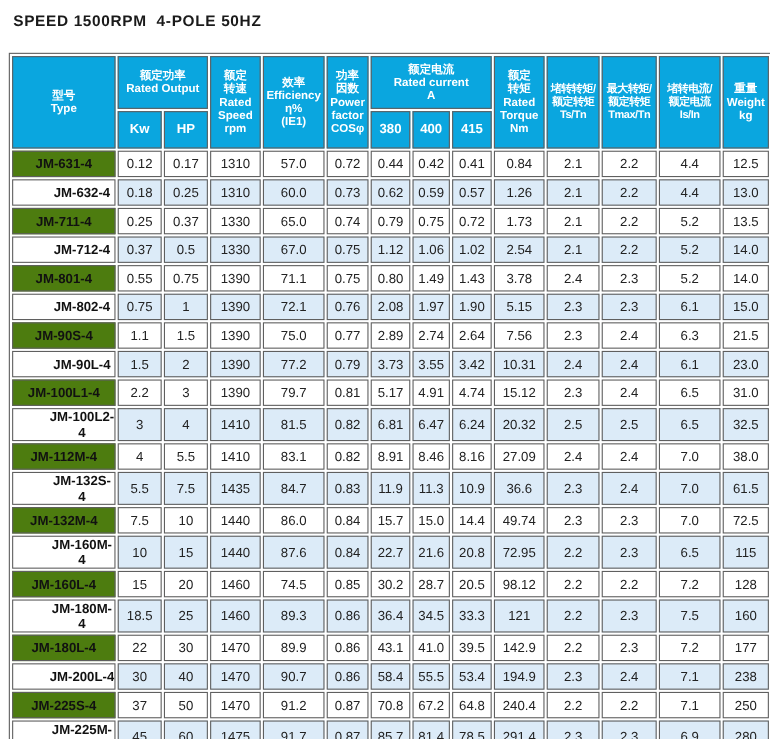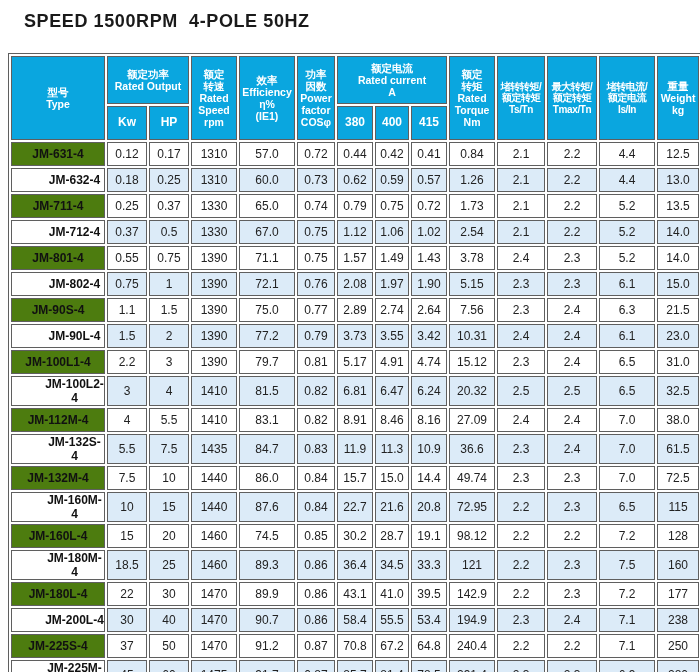--- a/index.html
+++ b/index.html
@@ -2,22 +2,22 @@
 <html><head>
 <meta charset="utf-8">
 <style>
   html,body { margin:0; padding:0; background:#fff; }
   .page {
     position:relative; width:700px; height:672px; overflow:hidden;
     background:#ffffff; box-sizing:border-box; padding:8px 0 0 8px;
     font-family:"Liberation Sans", sans-serif;
   }
   .title {
-    font-size:18px; font-weight:bold; color:#1a1a1a;
-    letter-spacing:0.6px; margin:3px 0 21px 16px; white-space:pre;
+    font-size:14px; font-weight:bold; color:#1a1a1a;
+    letter-spacing:0.6px; margin:3px 0 21px 4px; white-space:pre;
   }
   table.spec {
     border-collapse:separate; border-spacing:2px;
     table-layout:fixed; width:688px;
     background:#ffffff; border:1px solid #5f5f5f;
   }
   th {
     background:#0aa6df; color:#ffffff; font-weight:bold;
     font-size:10.5px; line-height:1.15; white-space:pre-line;
     vertical-align:middle;
@@ -173,21 +173,21 @@
     <td>5.2</td>
     <td>14.0</td>
   </tr>
         <tr>
     <td class="type-cell">JM-801-4</td>
     <td>0.55</td>
     <td>0.75</td>
     <td>1390</td>
     <td>71.1</td>
     <td>0.75</td>
-    <td>1.57</td>
+    <td>0.80</td>
     <td>1.49</td>
     <td>1.43</td>
     <td>3.78</td>
     <td>2.4</td>
     <td>2.3</td>
     <td>5.2</td>
     <td>14.0</td>
   </tr>
         <tr class="alt">
     <td class="type-cell">JM-802-4</td>
@@ -335,21 +335,21 @@
   </tr>
         <tr>
     <td class="type-cell">JM-160L-4</td>
     <td>15</td>
     <td>20</td>
     <td>1460</td>
     <td>74.5</td>
     <td>0.85</td>
     <td>30.2</td>
     <td>28.7</td>
-    <td>19.1</td>
+    <td>20.5</td>
     <td>98.12</td>
     <td>2.2</td>
     <td>2.2</td>
     <td>7.2</td>
     <td>128</td>
   </tr>
         <tr class="alt">
     <td class="type-cell">JM-180M-4</td>
     <td>18.5</td>
     <td>25</td>

